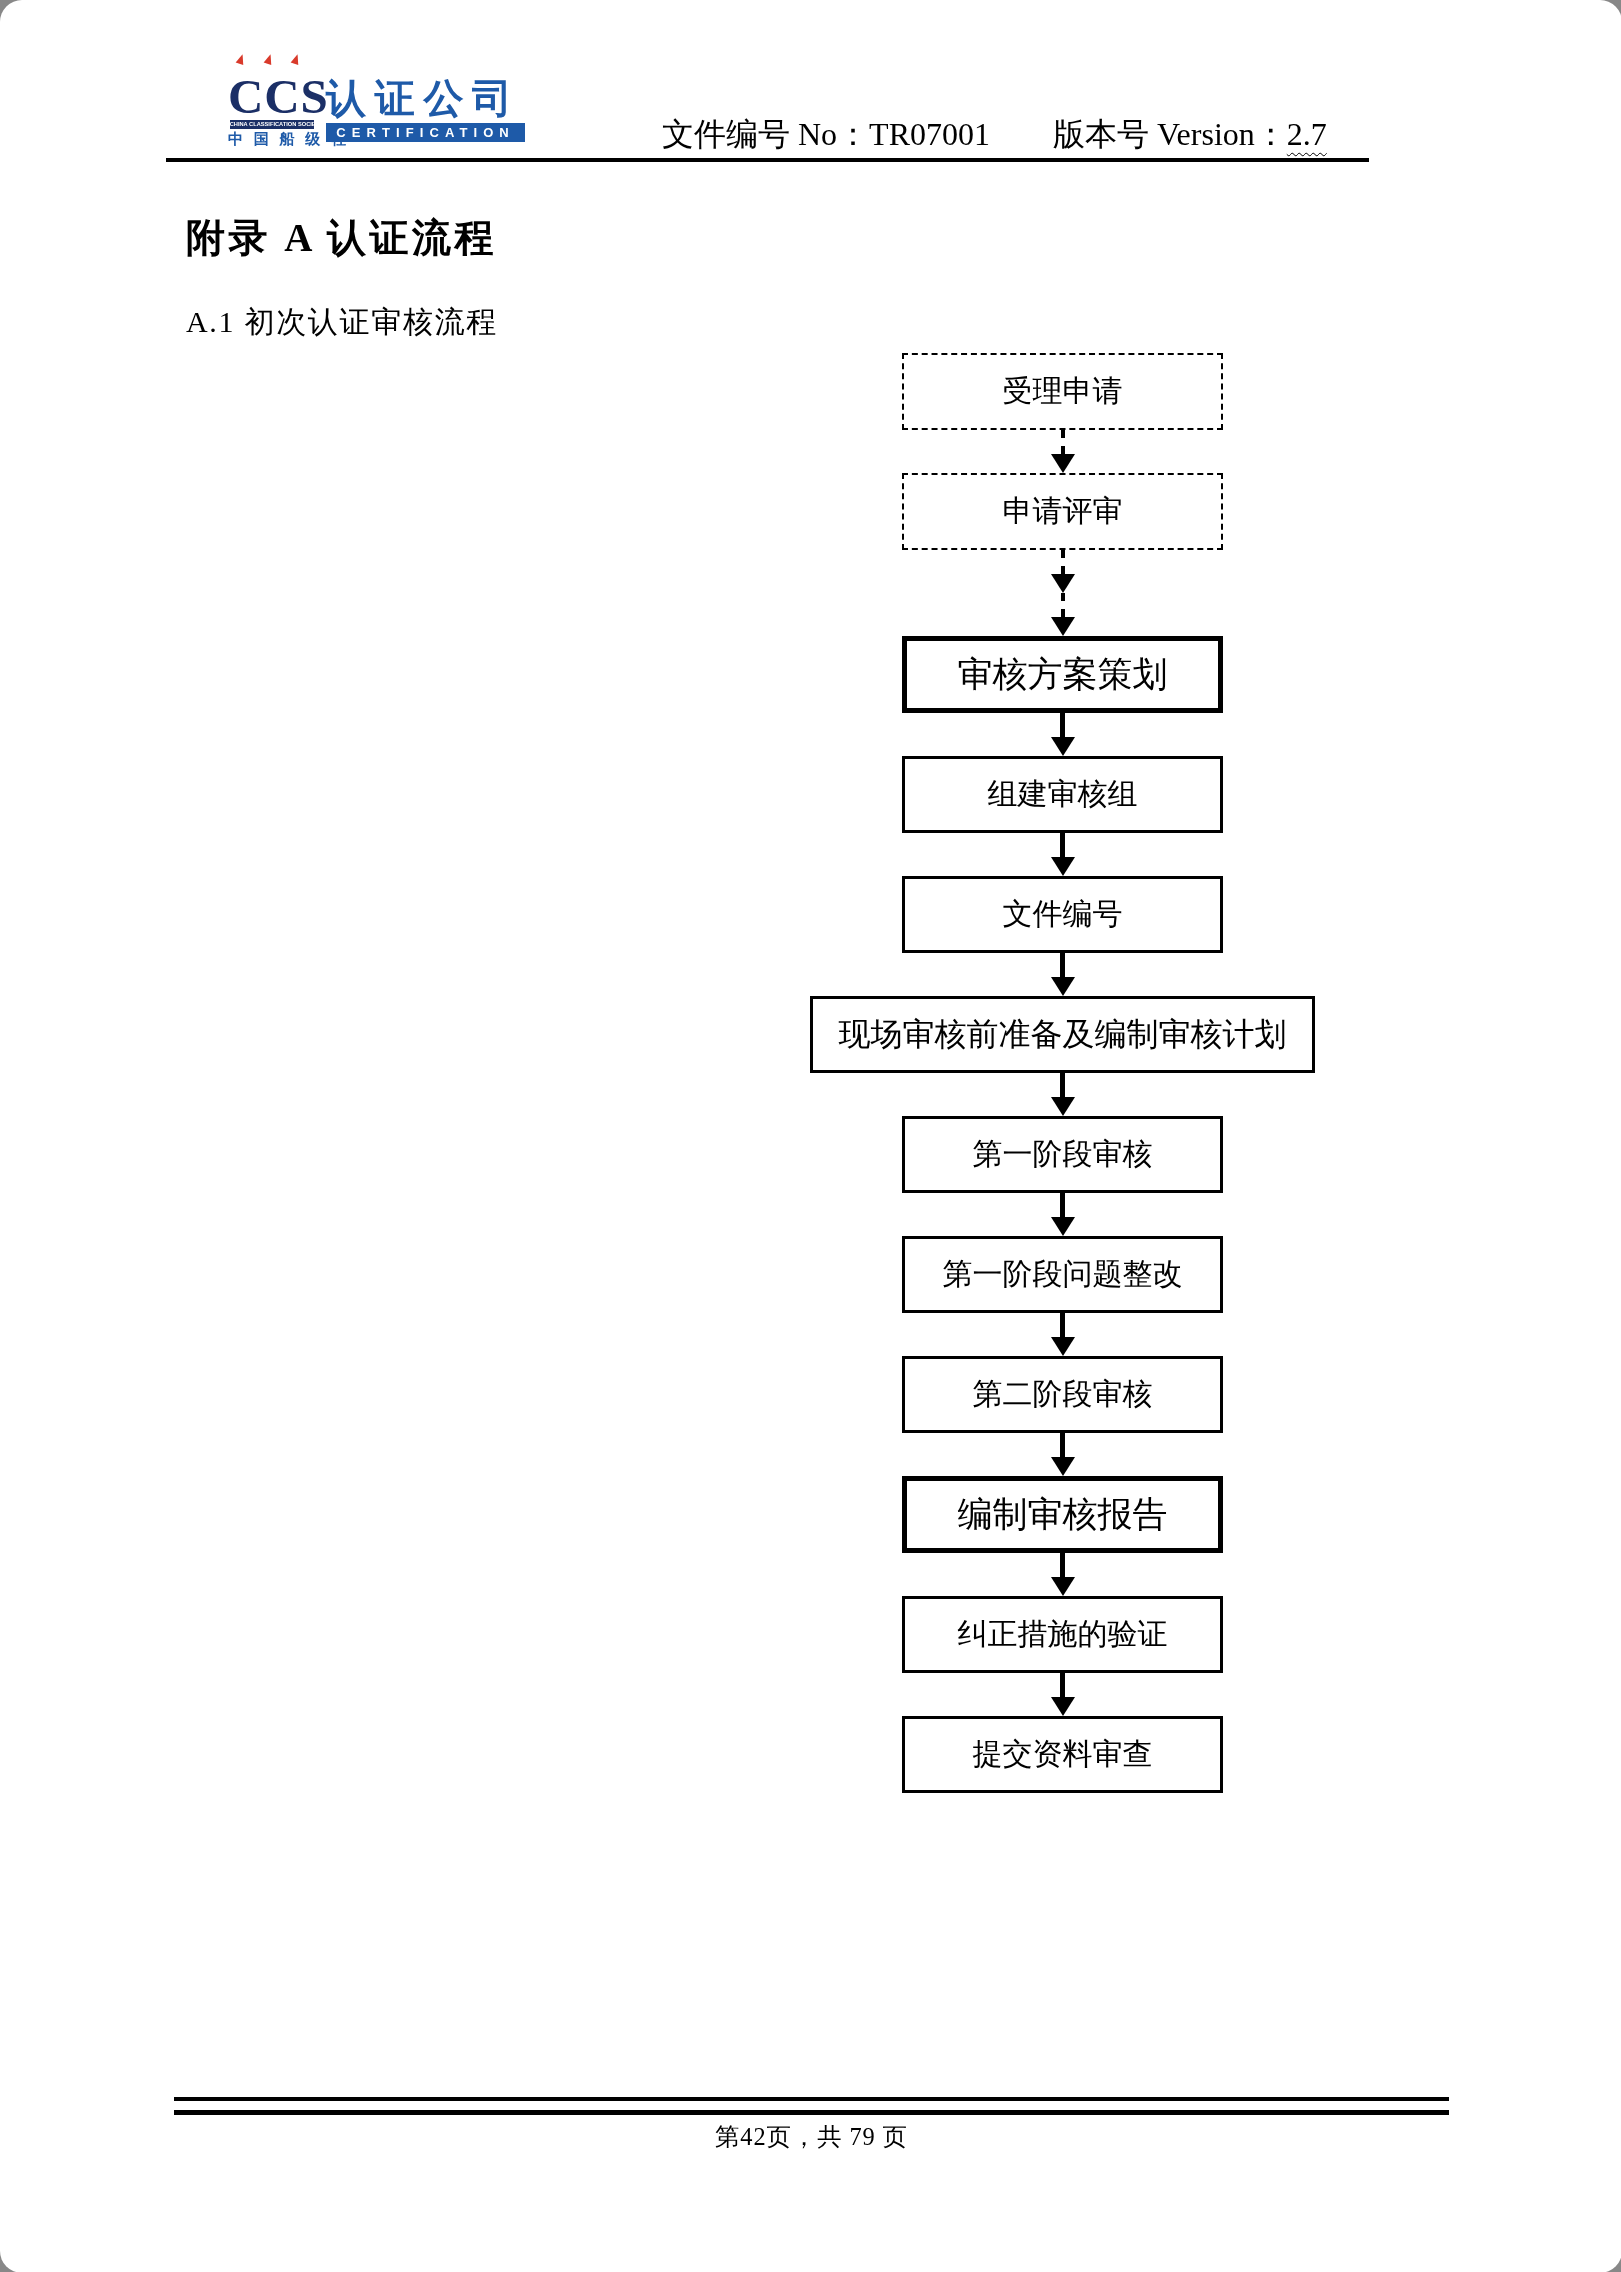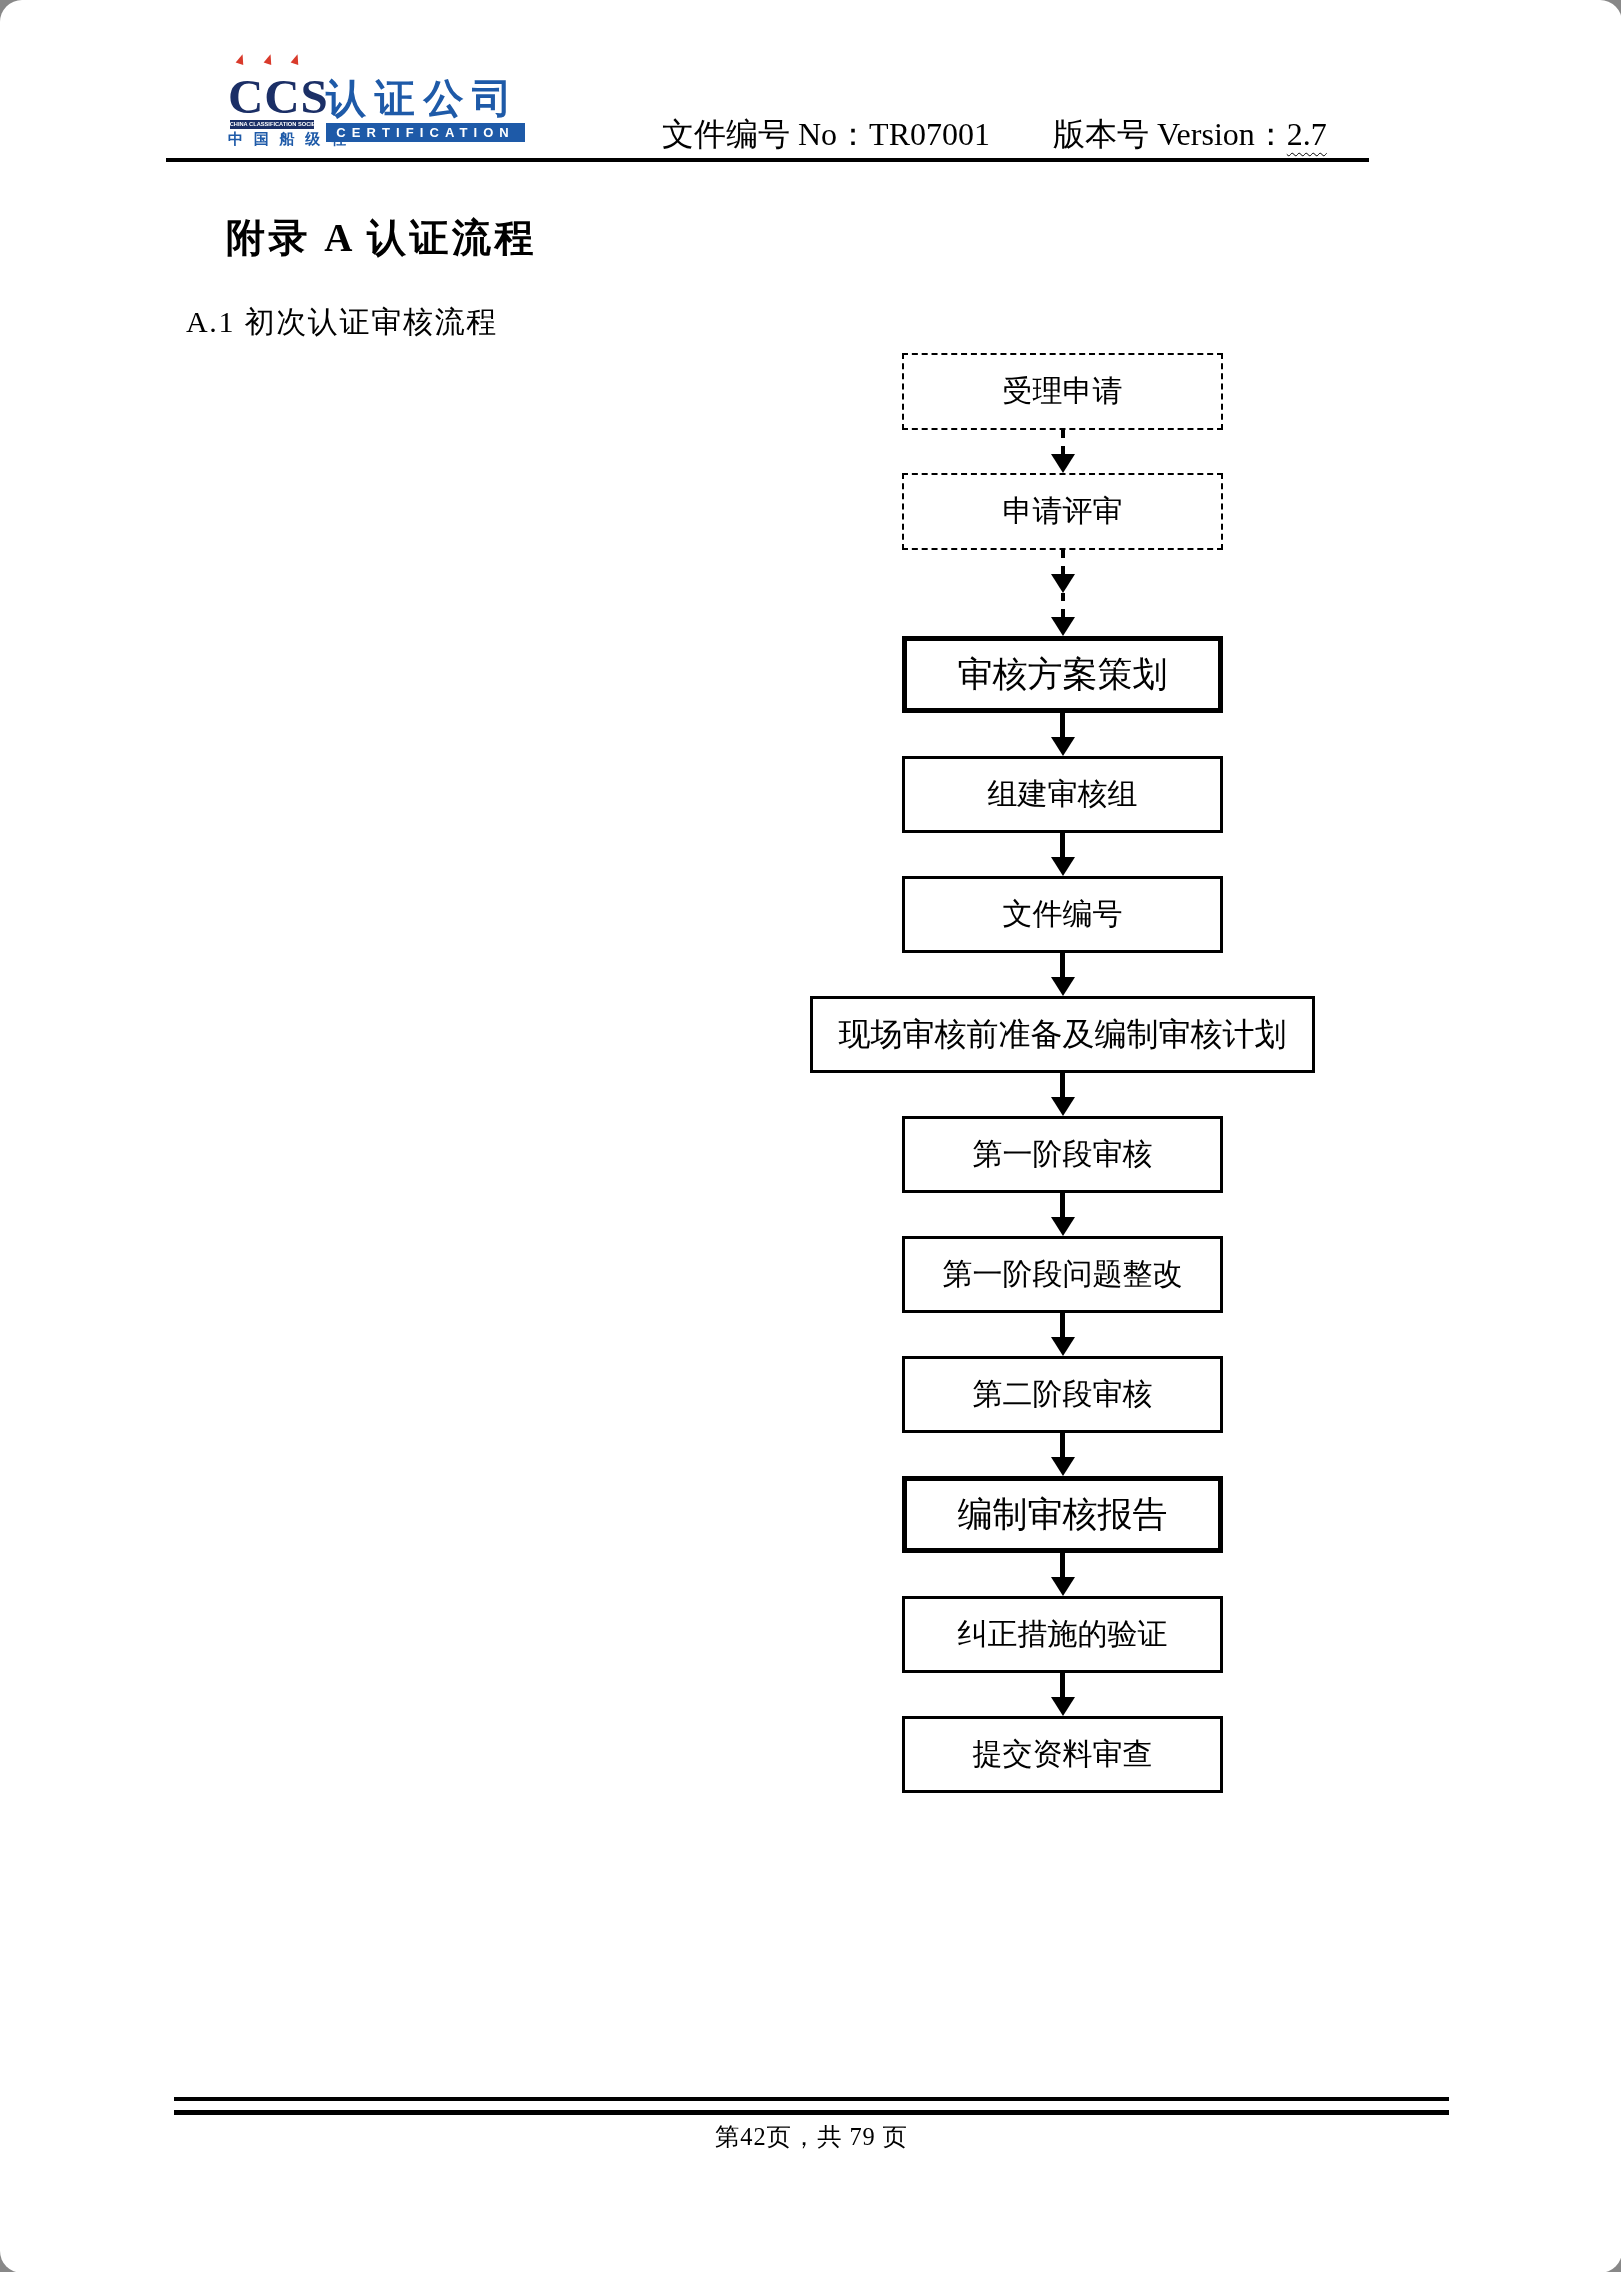--- a/index.html
+++ b/index.html
@@ -54,21 +54,21 @@
     position:absolute; left:1053px; top:113px; font-size:32px; white-space:nowrap;
   }
   .wavy { text-decoration:underline wavy 1.3px #000; text-underline-offset:7px; }
   .header-rule {
     position:absolute; left:166px; top:158px; width:1203px; height:4.4px; background:#000;
   }
 
   
   .title {
     position:absolute; left:186px; top:211px; font-size:39px; font-weight:bold;
-    letter-spacing:3.5px; white-space:nowrap;margin-left:40px;
+    letter-spacing:3.5px; white-space:nowrap;
   }
   .subtitle {
     position:absolute; left:186px; top:302px; font-size:30px; letter-spacing:1.7px;
     white-space:nowrap;
   }
 
   
   .flowchart {
     position:absolute; left:810px; top:353px; width:505px;
     display:flex; flex-direction:column; align-items:center;

